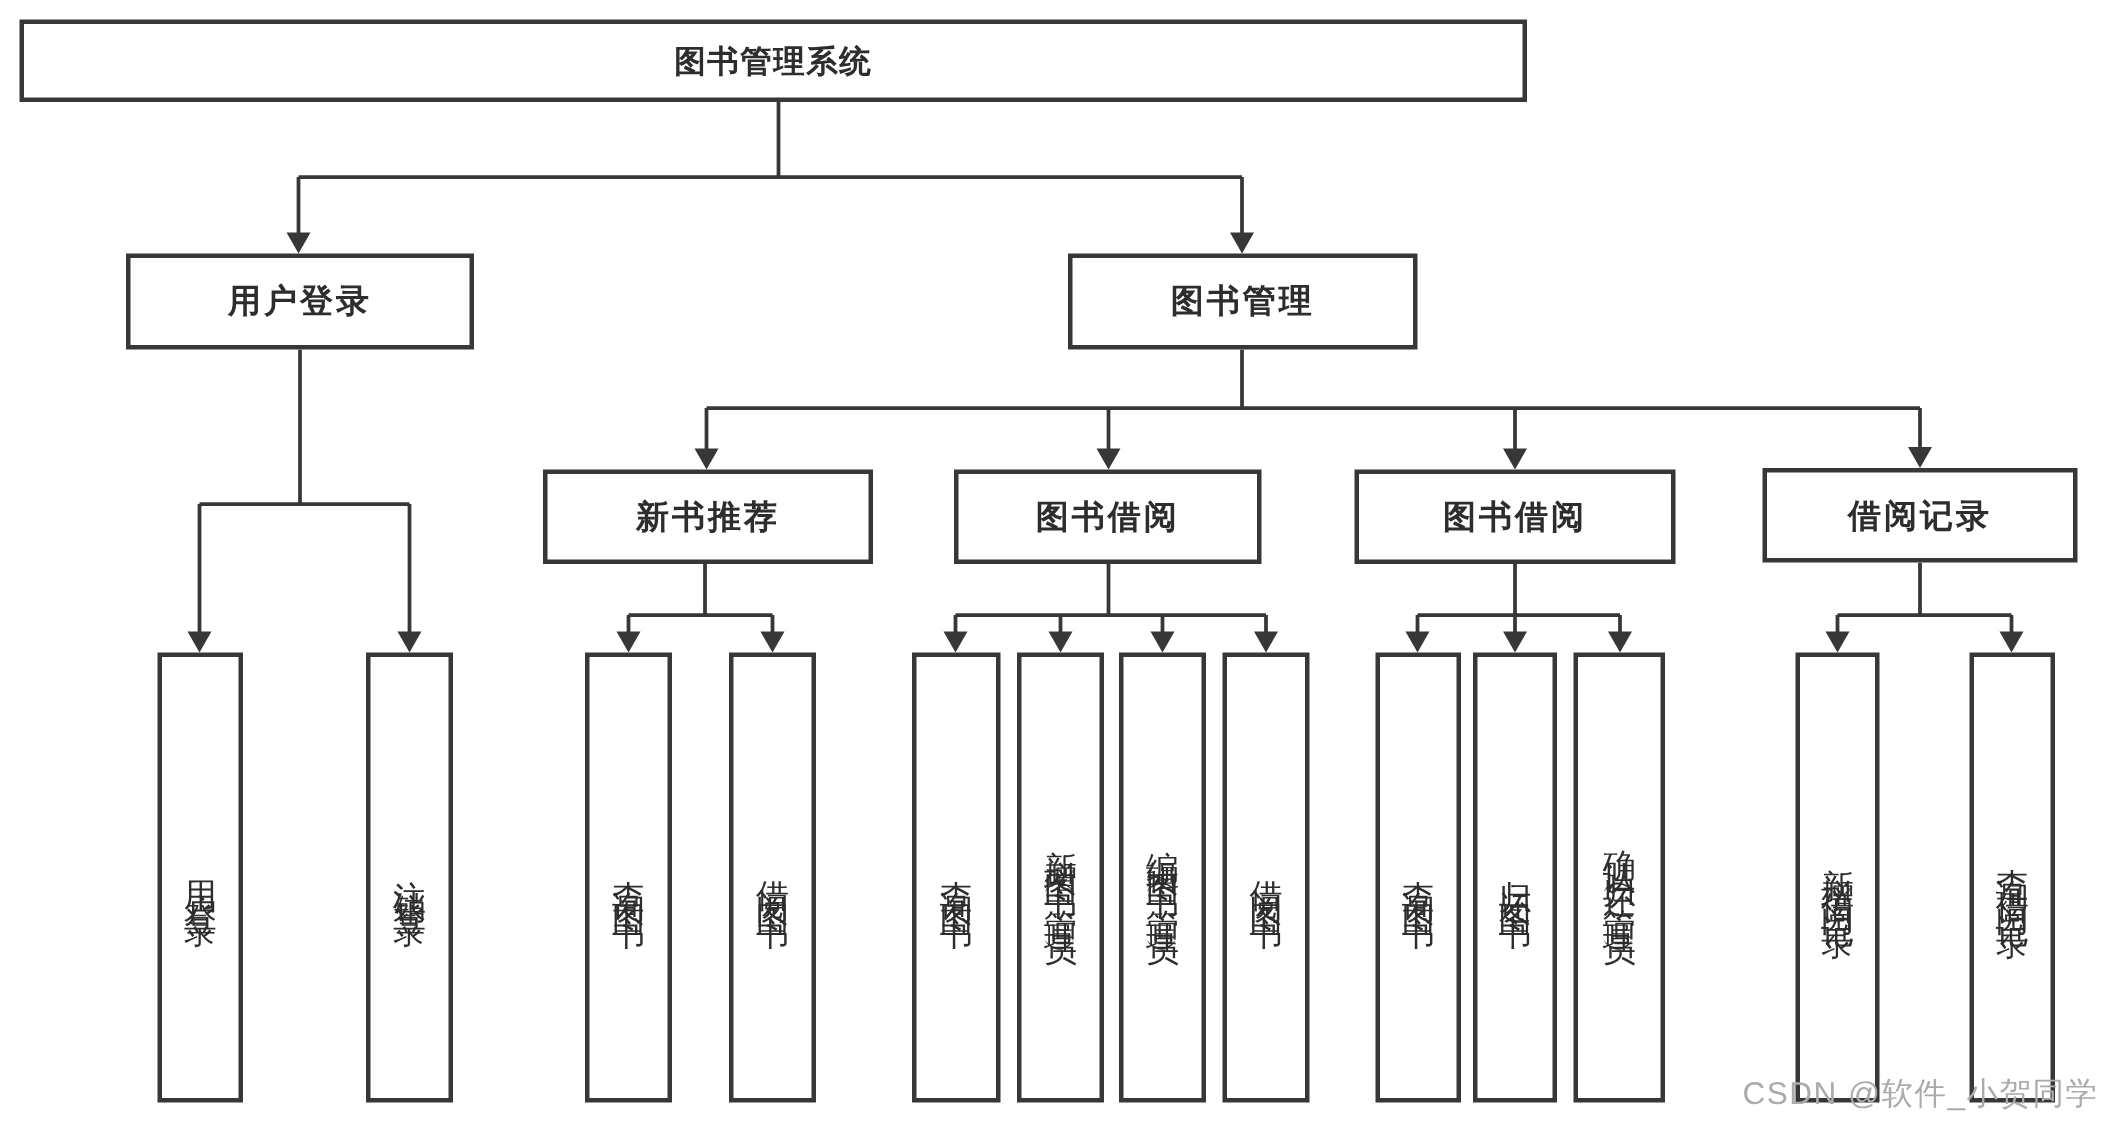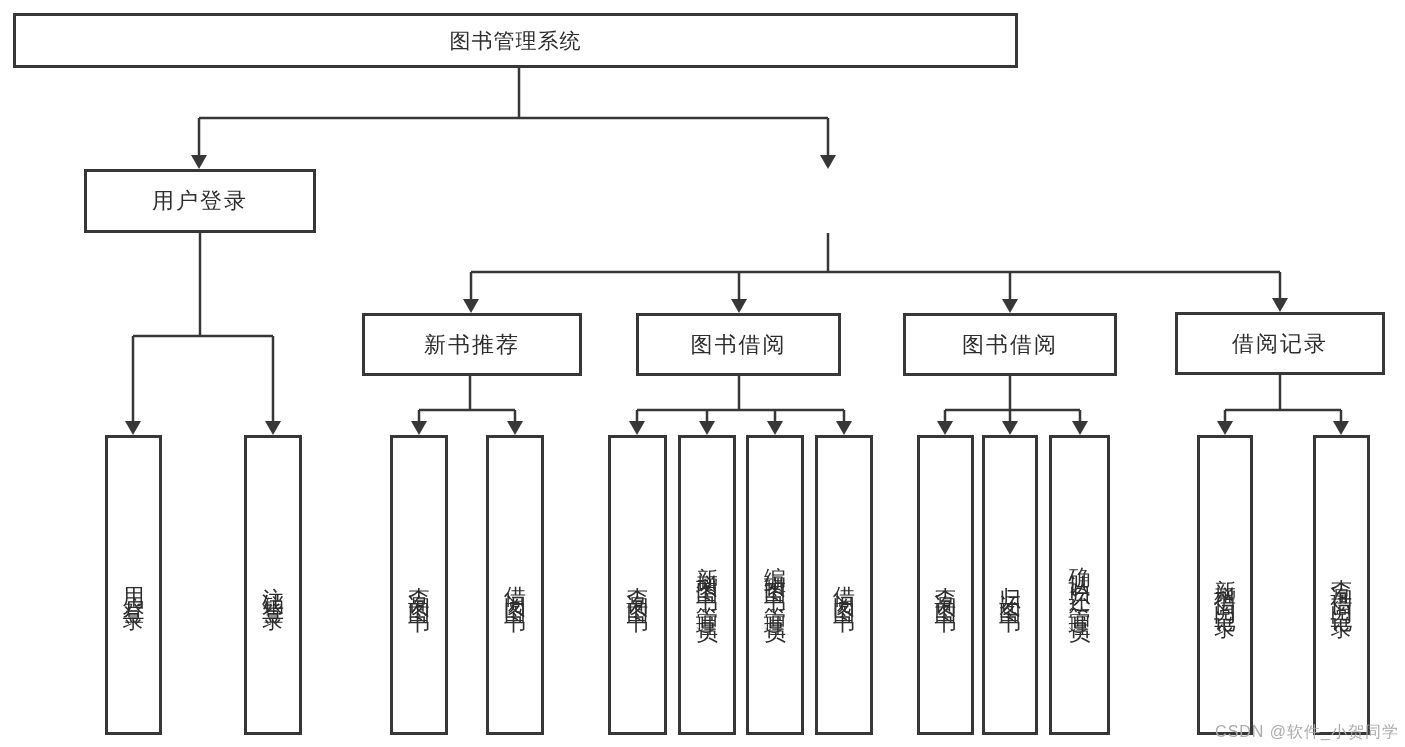--- a/index.html
+++ b/index.html
@@ -4,35 +4,35 @@
 <style>
   html,body{margin:0;padding:0;background:#ffffff;}
   .canvas{
     position:relative;width:1405px;height:747px;background:#ffffff;
     font-family:"Liberation Sans","DejaVu Sans",sans-serif;color:#2d2d2d;overflow:hidden;
   }
   .connectors{position:absolute;left:0;top:0;width:1405px;height:747px;}
   .box{
     position:absolute;box-sizing:border-box;border:3px solid #373737;background:#ffffff;
     display:flex;align-items:center;justify-content:center;
-    font-size:22px;letter-spacing:2px;white-space:nowrap;
+    font-size:22px;letter-spacing:2px;white-space:nowrap;font-weight:bold;
   }
   .box.root{font-size:21px;letter-spacing:1px;}
   .vbox{
     position:absolute;box-sizing:border-box;top:435px;height:300px;
     border:3px solid #373737;background:#ffffff;
     display:flex;align-items:center;justify-content:center;
   }
   .vt{
     writing-mode:vertical-rl;text-orientation:mixed;
     font-size:22px;letter-spacing:8px;line-height:1;
   }
   .watermark{
     position:absolute;right:6px;bottom:4px;
-    font-size:16px;letter-spacing:1px;color:#ababab;white-space:nowrap;
+    font-size:21px;letter-spacing:1px;color:#ababab;white-space:nowrap;
   }
 </style>
 </head>
 <body>
 
 <div class="canvas">
 
   <svg class="connectors" viewBox="0 0 1405 747" xmlns="http://www.w3.org/2000/svg">
     <path fill="none" stroke="#373737" stroke-width="2.5" d="
       M519 68 V118 M199 118 H828 M199 118 V156 M828 118 V156
@@ -62,20 +62,21 @@
       <polygon points="1002,421 1018,421 1010,435"></polygon>
       <polygon points="1072,421 1088,421 1080,435"></polygon>
       <polygon points="1217,421 1233,421 1225,435"></polygon>
       <polygon points="1333,421 1349,421 1341,435"></polygon>
     </g>
   </svg>
 
   <div class="box root" style="left:13px;top:13px;width:1005px;height:55px">图书管理系统</div>
 
   <div class="box" style="left:84px;top:169px;width:232px;height:64px">用户登录</div>
+  <div class="box" style="left:712px;top:169px;width:233px;height:64px">图书管理</div>
 
   <div class="box" style="left:362px;top:313px;width:220px;height:63px">新书推荐</div>
   <div class="box" style="left:636px;top:313px;width:205px;height:63px">图书借阅</div>
   <div class="box" style="left:903px;top:313px;width:214px;height:63px">图书借阅</div>
   <div class="box" style="left:1175px;top:312px;width:210px;height:63px">借阅记录</div>
 
   <div class="vbox" style="left:105px;width:57px">
     <span class="vt">用户登录</span>
   </div>
   <div class="vbox" style="left:244px;width:58px">

